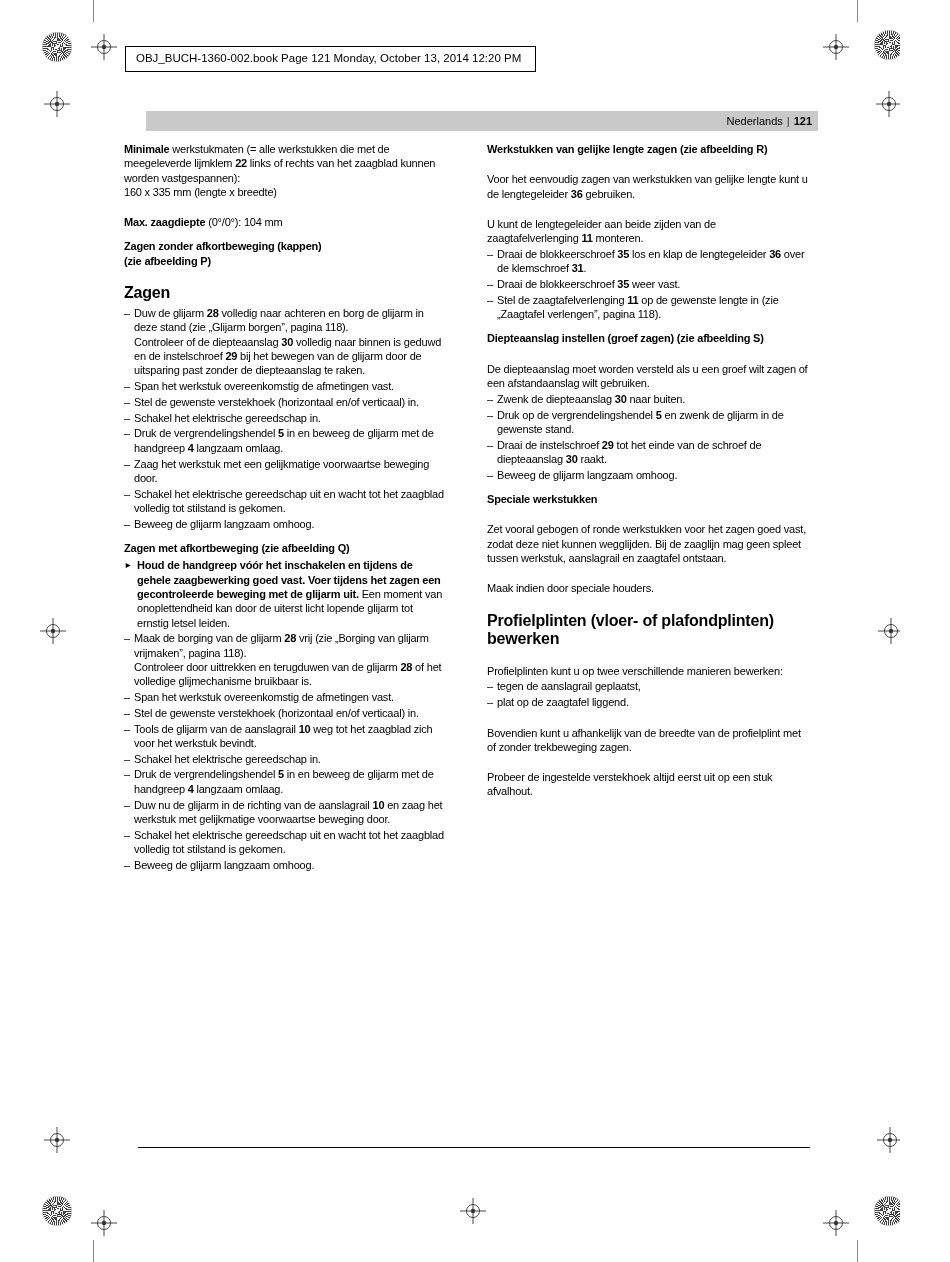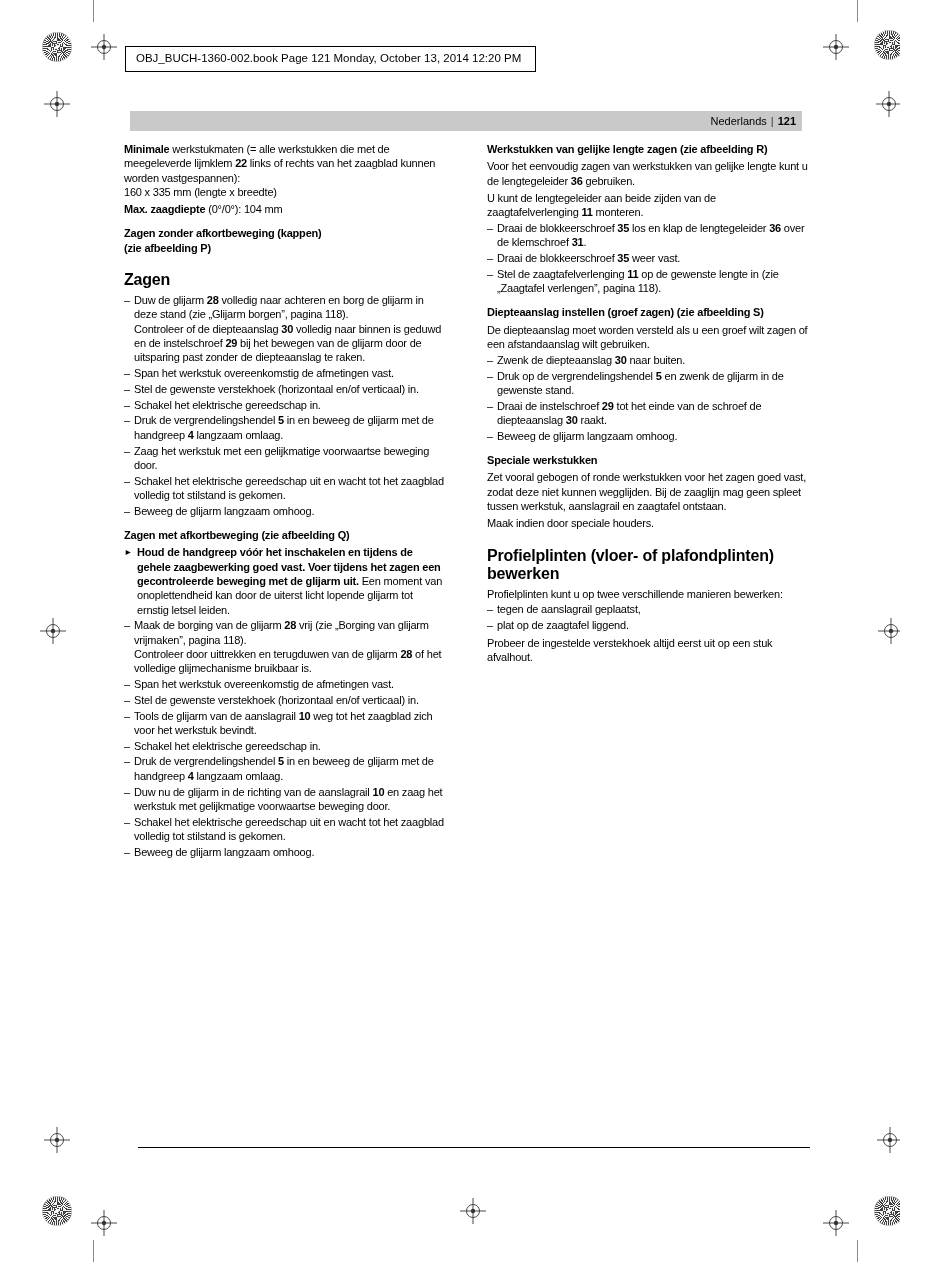--- a/index.html
+++ b/index.html
@@ -25,38 +25,38 @@
   
   .print-header-box {
     position: absolute; left: 125px; top: 46px; height: 24px;
     border: 1px solid #000; background: #fff;
     font-size: 11.5px; line-height: 22px; white-space: nowrap;
     padding: 0 14px 0 10px;
   }
 
   
   .header-bar {
-    position: absolute; left: 130px; top: 111px; width: 672px; height: 20px;
+    position: absolute; left: 146px; top: 111px; width: 672px; height: 20px;
     background: #c9c9c9; font-size: 11px; line-height: 20px;
     text-align: right; padding-right: 6px; box-sizing: border-box;
   }
   .header-bar .sep { margin: 0 4px; color: #333; }
   .header-bar b { font-weight: bold; }
 
   
   .col {
     position: absolute; top: 142px;
     font-size: 11px; line-height: 14.3px; letter-spacing: -0.2px;
   }
   .col-left  { left: 124px; width: 322px; }
   .col-right { left: 487px; width: 323px; }
 
   .blk { margin: 0; }
   .col > .blk:first-child { margin-top: 0 !important; }
-  .p    { margin-top: 3px; white-space: pre-line; }
+  .p    { margin-top: 16px; white-space: pre-line; }
   .h1   { margin-top: 16px; margin-bottom: 4px; font-size: 16px; line-height: 18px;
           font-weight: bold; white-space: pre-line; letter-spacing: -0.2px; }
   .h2   { margin-top: 10px; font-weight: bold; white-space: pre-line; }
   .li   { margin-top: 1.5px; display: flex; }
   .warn { margin-top: 3px; display: flex; }
   .li > .marker   { flex: 0 0 10px; }
   .warn > .marker { flex: 0 0 13px; font-size: 8.5px; line-height: 14.3px; }
   .li-body { flex: 1 1 auto; white-space: pre-line; }
   b { font-weight: bold; }
 
@@ -202,20 +202,21 @@
 bewerken</div>
       <div class="blk p"><span>Profielplinten kunt u op twee verschillende manieren bewerken:</span></div>
       <div class="blk li">
         <span class="marker">–</span>
         <span class="li-body"><span>tegen de aanslagrail geplaatst,</span></span>
       </div>
       <div class="blk li">
         <span class="marker">–</span>
         <span class="li-body"><span>plat op de zaagtafel liggend.</span></span>
       </div>
+      <div class="blk p"><span>Bovendien kunt u afhankelijk van de breedte van de profielplint met of zonder trekbeweging zagen.</span></div>
       <div class="blk p"><span>Probeer de ingestelde verstekhoek altijd eerst uit op een stuk afvalhout.</span></div>
     </div>
 
   <div class="footer-rule"></div>
 
 <svg viewBox="0 0 26 26" class="regmark" style="left: 104px; top: 47px;">
       <line x1="13" y1="0" x2="13" y2="26" stroke="#333" stroke-width="0.9"></line>
       <line x1="0" y1="13" x2="26" y2="13" stroke="#333" stroke-width="0.9"></line>
       <circle cx="13" cy="13" r="6.5" fill="none" stroke="#333" stroke-width="0.9"></circle>
       <circle cx="13" cy="13" r="2.2" fill="#333"></circle>

